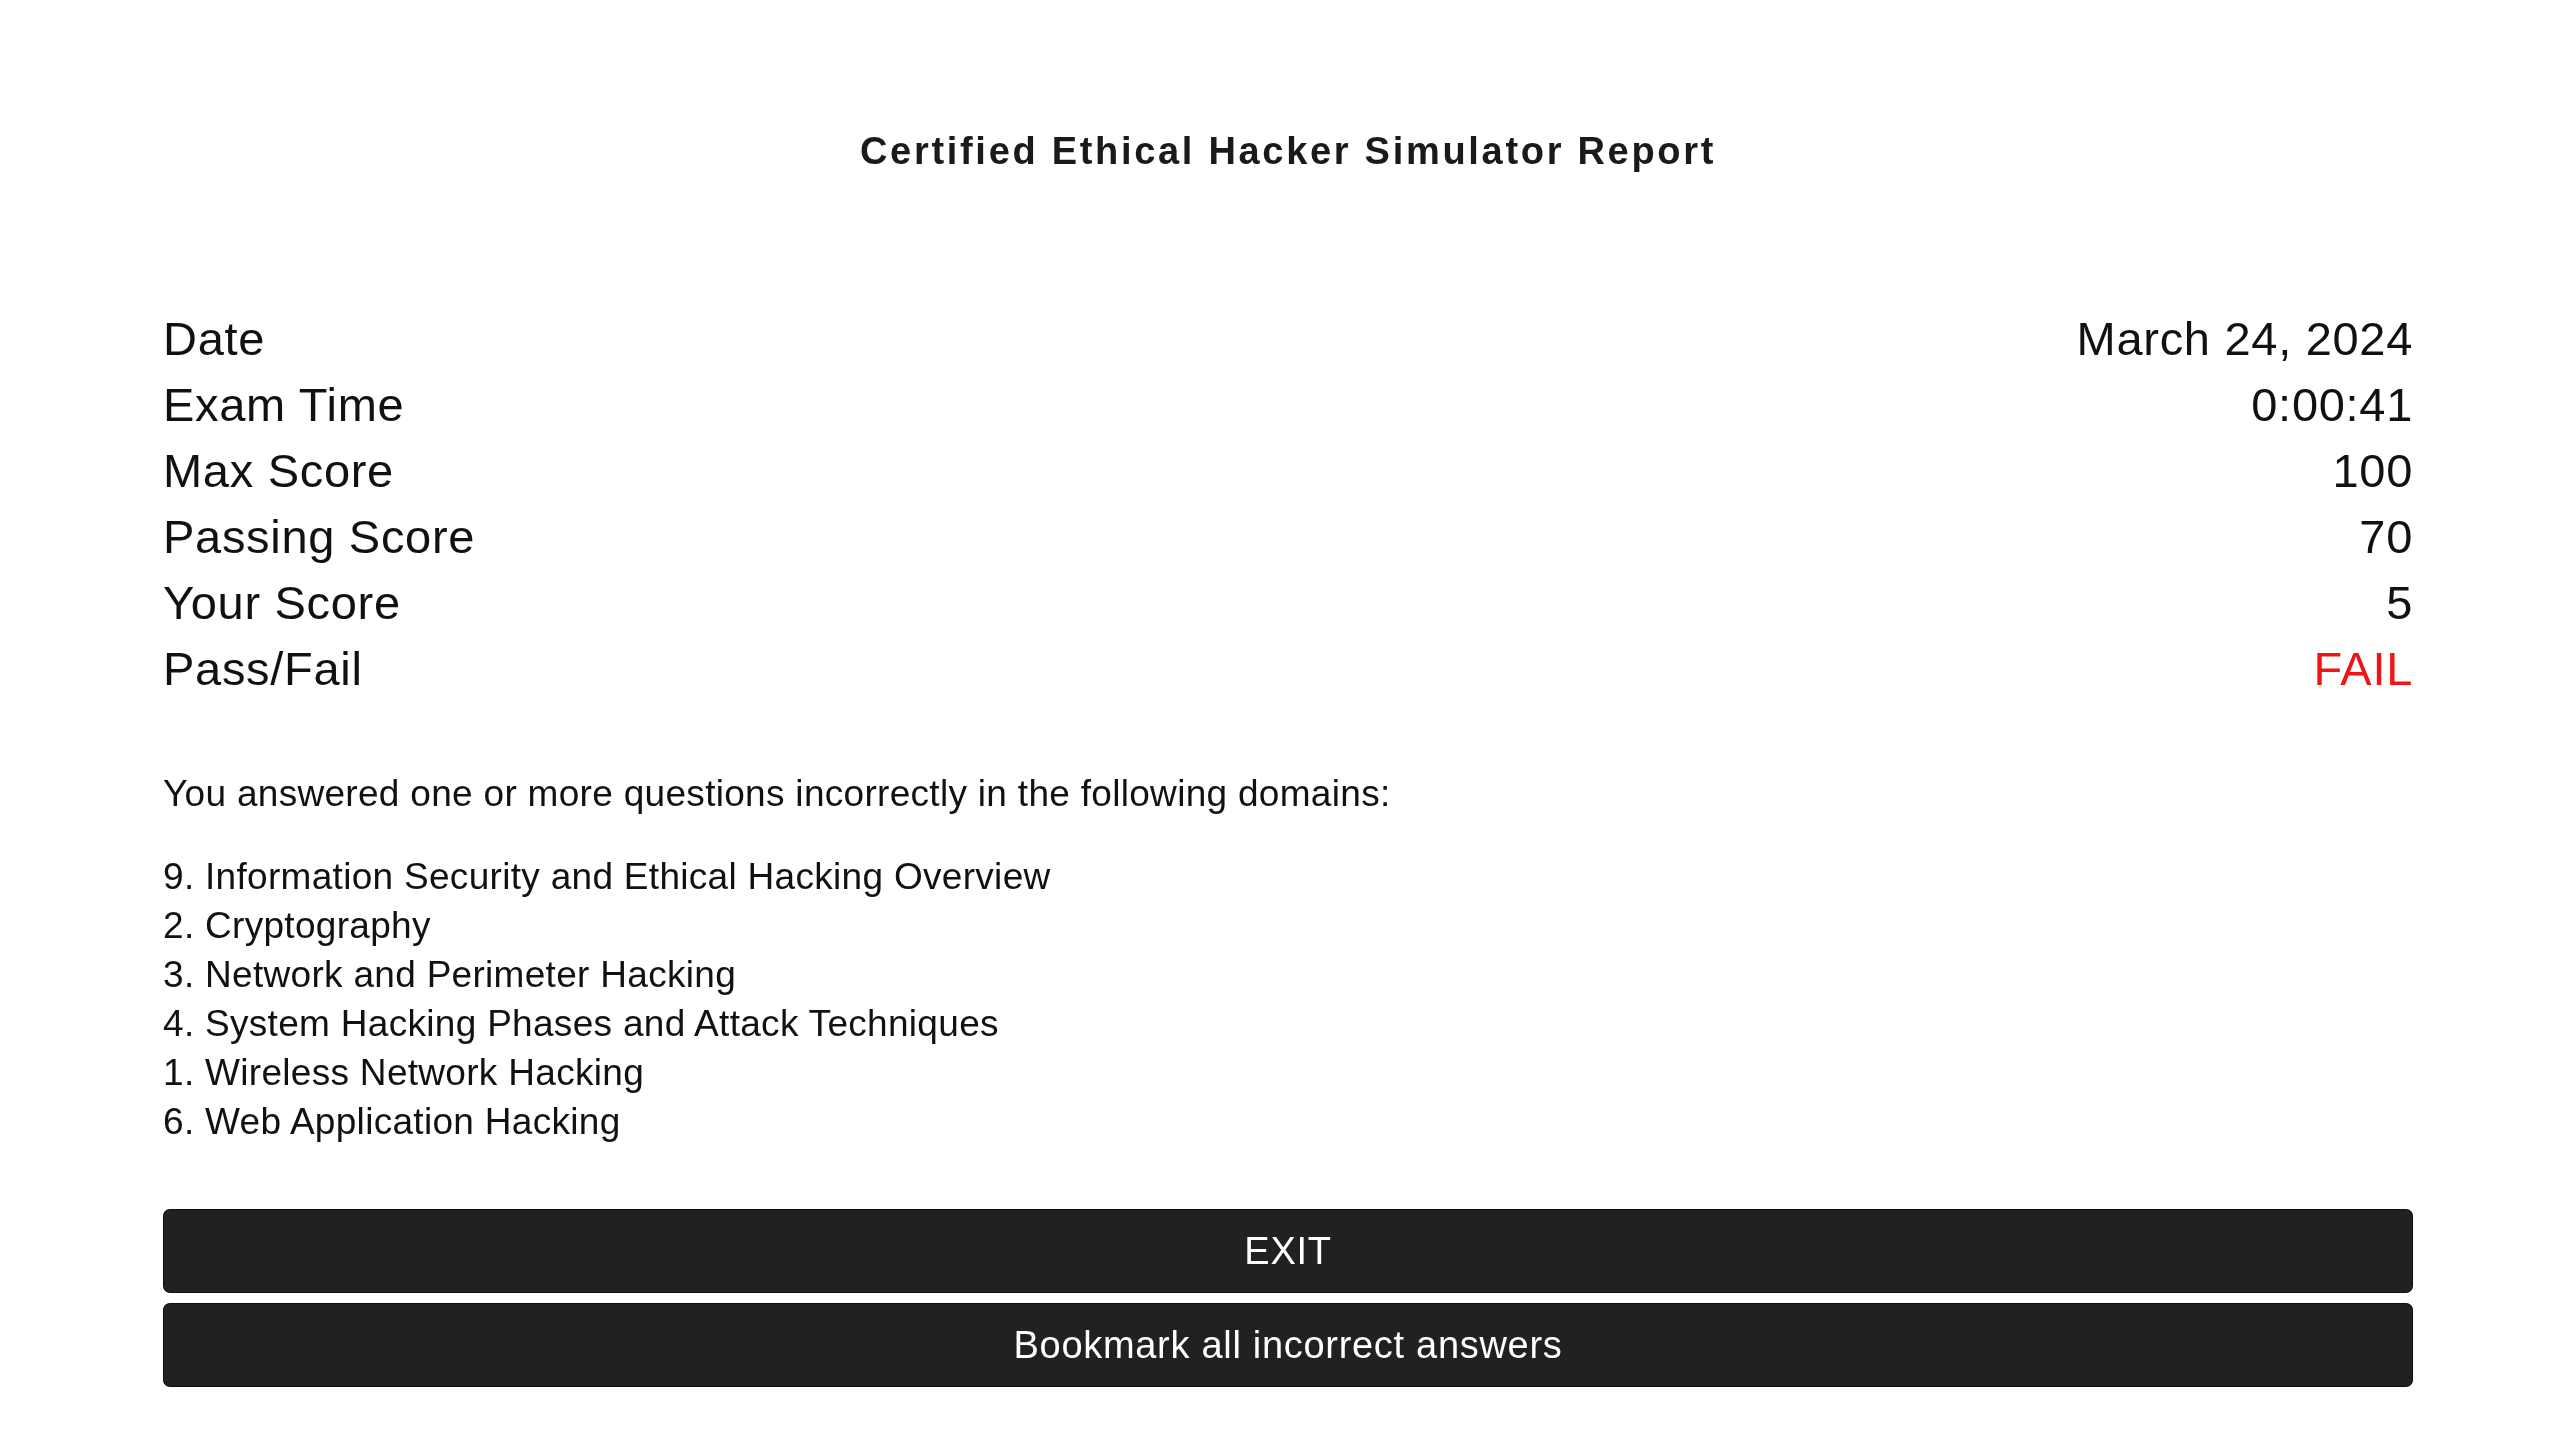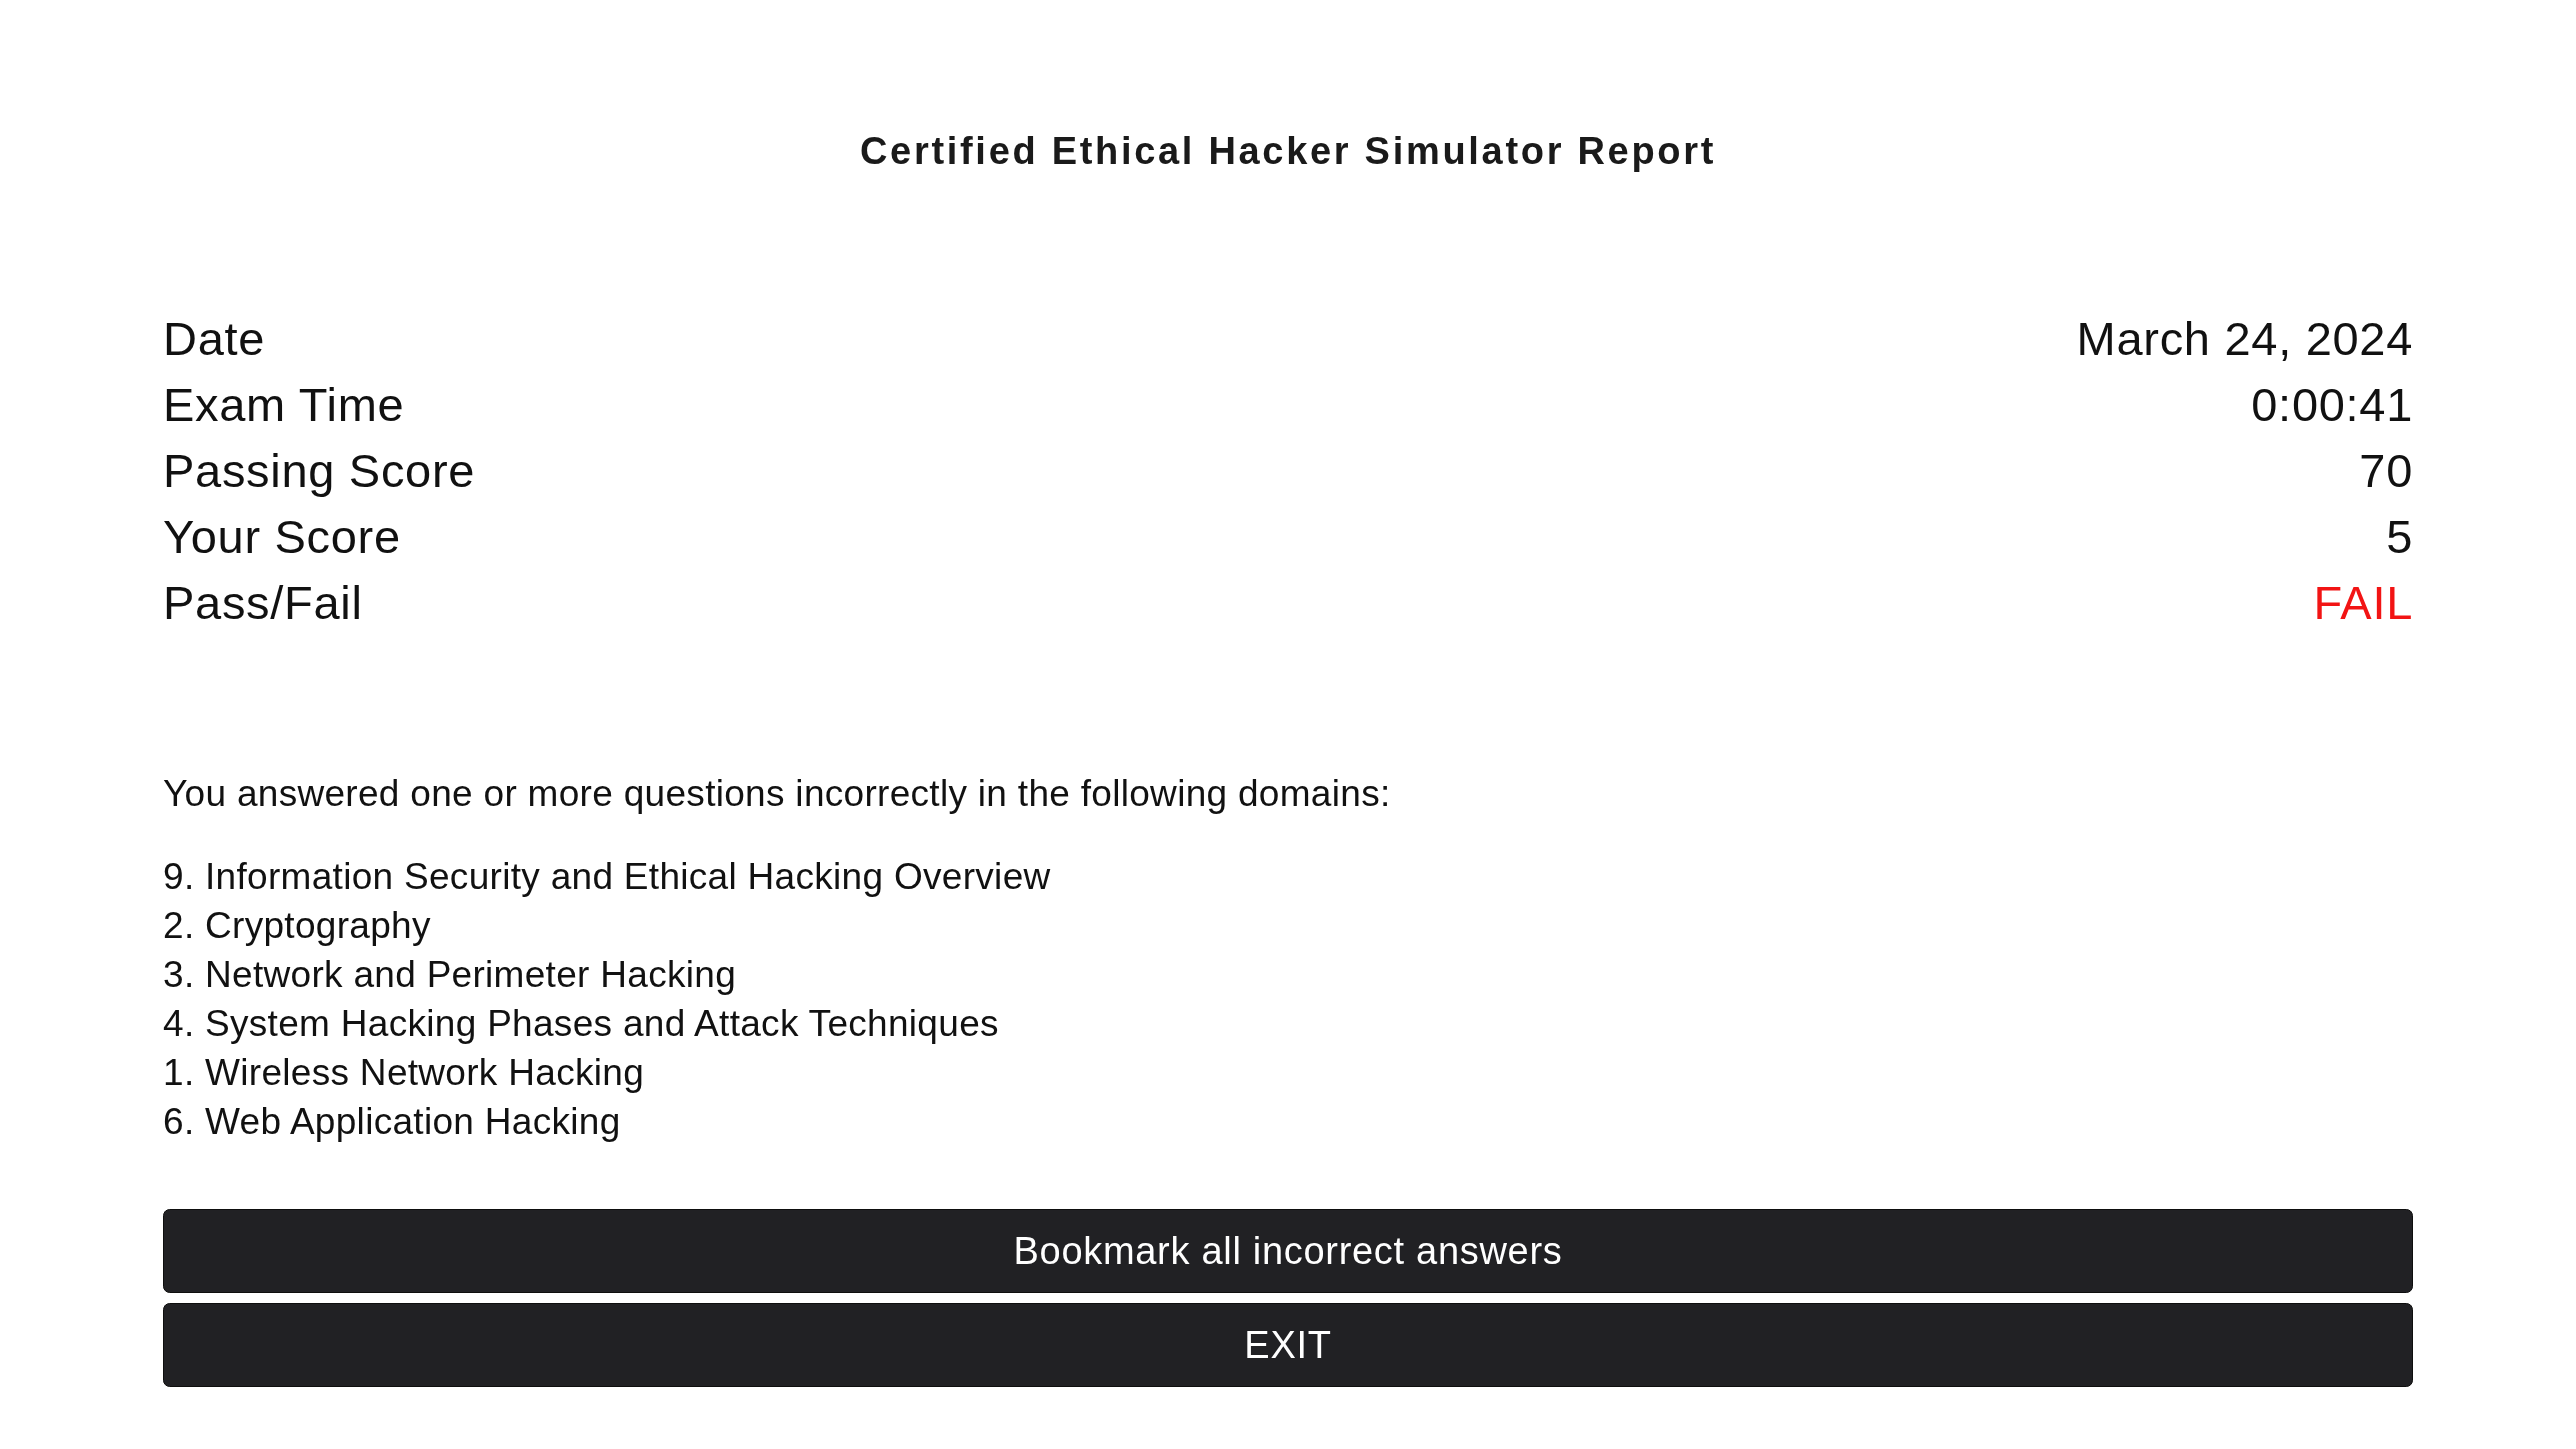--- a/index.html
+++ b/index.html
@@ -96,20 +96,24 @@
   <div class="info-table">
     <div class="info-row">
       <span class="info-label">Date</span>
       <span class="info-value">March 24, 2024</span>
     </div>
     <div class="info-row">
       <span class="info-label">Exam Time</span>
       <span class="info-value">0:00:41</span>
     </div>
     <div class="info-row">
+      <span class="info-label">Max Score</span>
+      <span class="info-value">100</span>
+    </div>
+    <div class="info-row">
       <span class="info-label">Passing Score</span>
       <span class="info-value">70</span>
     </div>
     <div class="info-row">
       <span class="info-label">Your Score</span>
       <span class="info-value">5</span>
     </div>
     <div class="info-row">
       <span class="info-label">Pass/Fail</span>
       <span class="info-value fail">FAIL</span>
@@ -121,18 +125,18 @@
   <ul class="domains">
     <li class="domain-item">9. Information Security and Ethical Hacking Overview</li>
     <li class="domain-item">2. Cryptography</li>
     <li class="domain-item">3. Network and Perimeter Hacking</li>
     <li class="domain-item">4. System Hacking Phases and Attack Techniques</li>
     <li class="domain-item">1. Wireless Network Hacking</li>
     <li class="domain-item">6. Web Application Hacking</li>
   </ul>
 
   <div class="button-stack">
+    <button class="action-button">EXIT</button>
     <button class="action-button">Bookmark all incorrect answers</button>
-    <button class="action-button">EXIT</button>
   </div>
 
 </div>
 
 
 </body></html>

